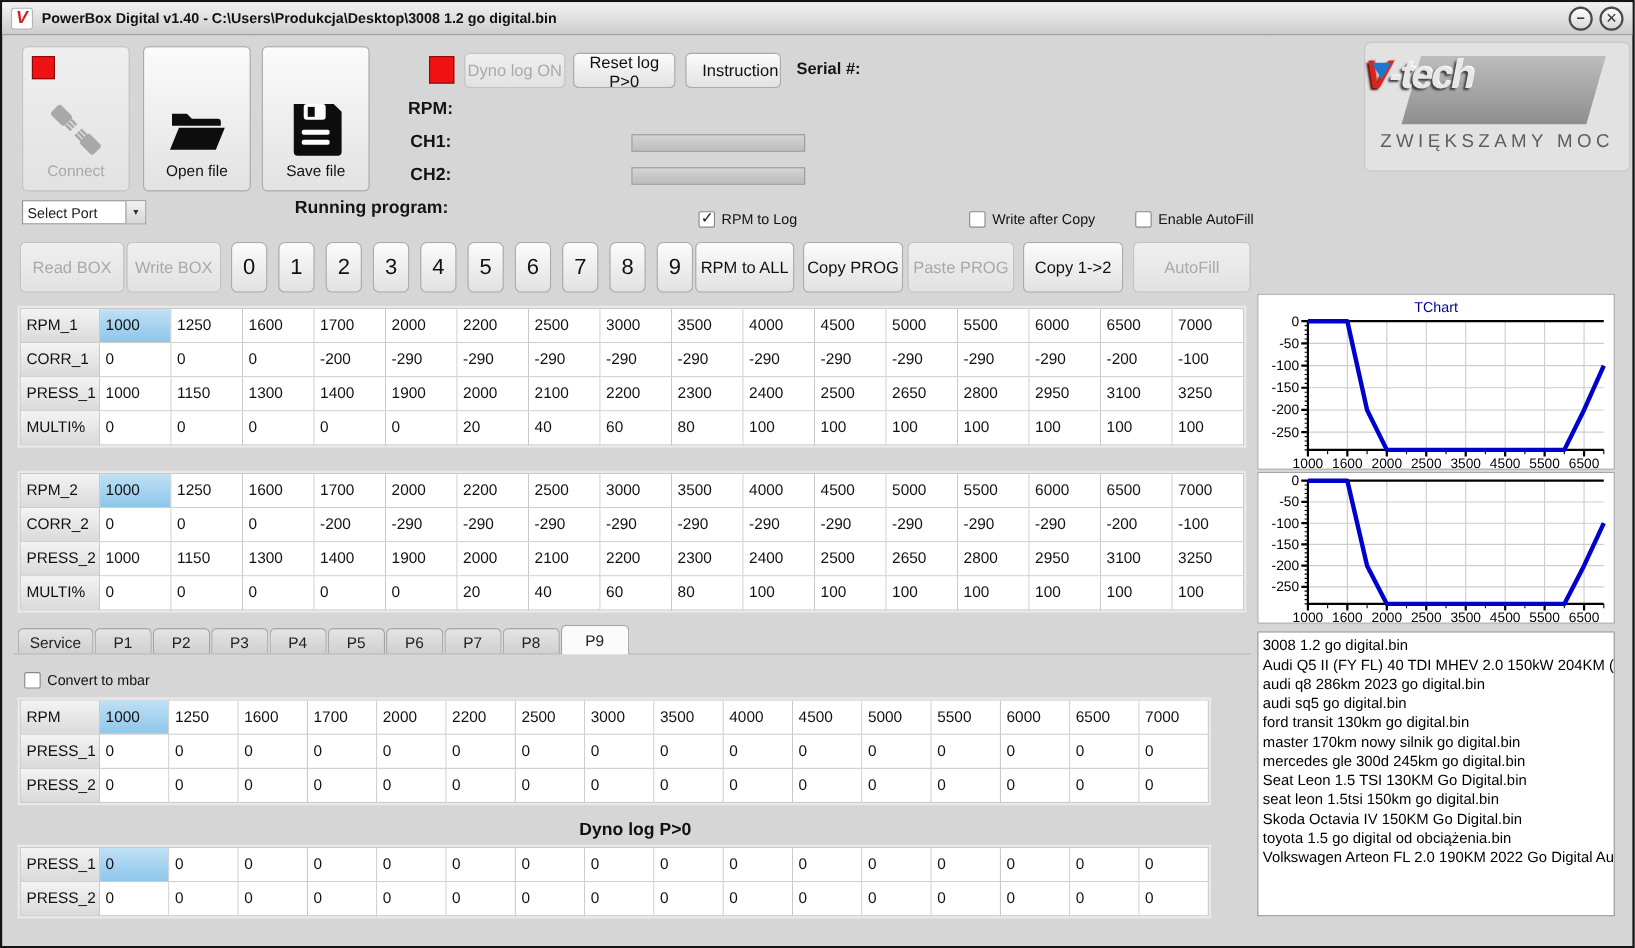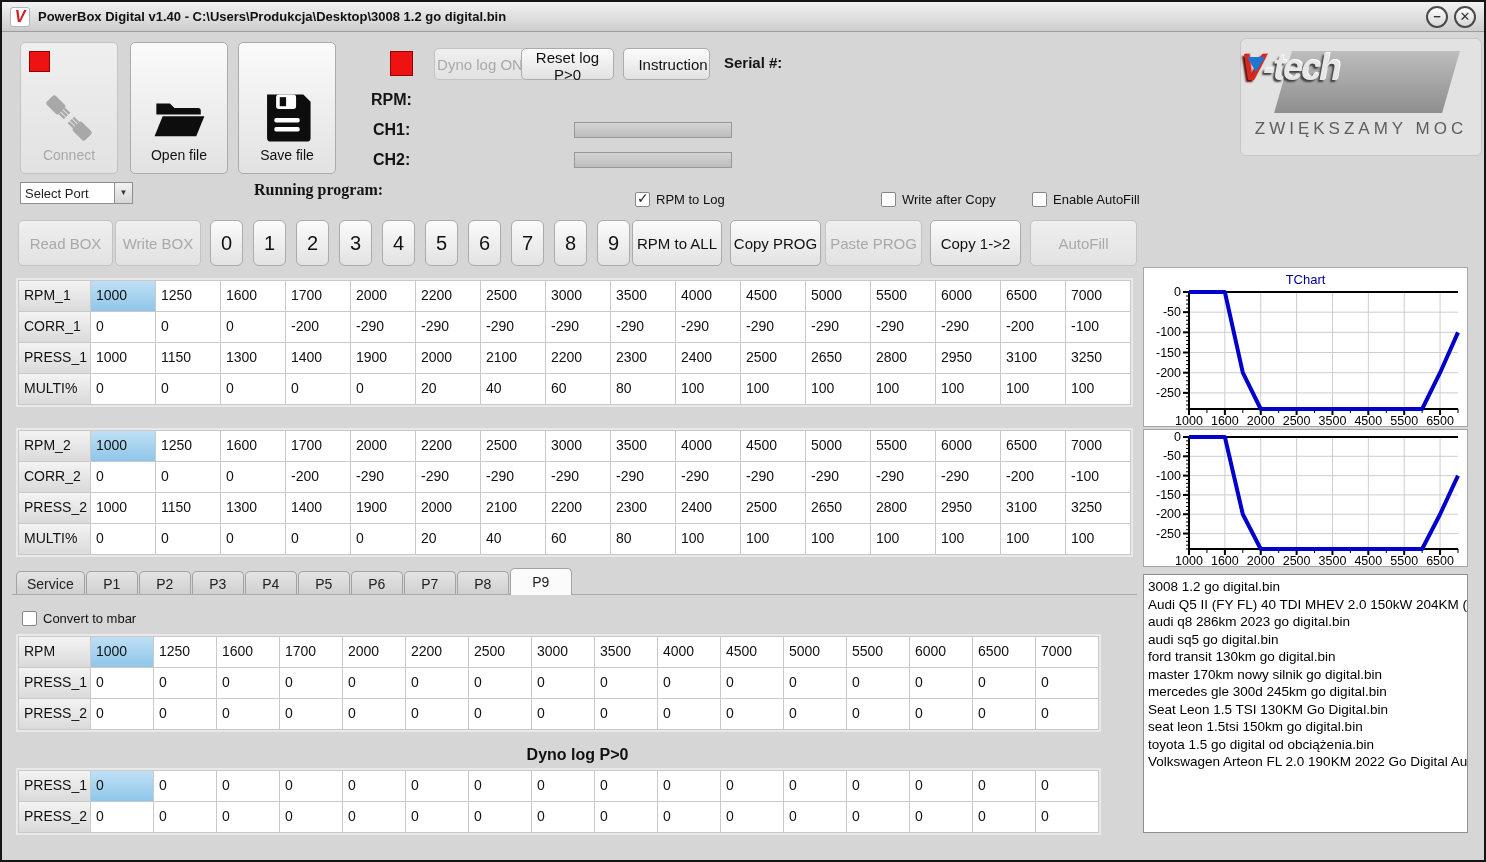--- a/index.html
+++ b/index.html
@@ -33,32 +33,32 @@
   .bigbtn svg { position:absolute; left:50%; top:46px; transform:translate(-50%,0); }
   #btn-connect { left:18px; }
   #btn-open { left:128px; }
   #btn-save { left:236px; }
   .red-ind { position:absolute; background:#ee1212; border:1px solid #8c0606; }
   #connect-ind { left:8px; top:8px; width:21px; height:21px; }
 
   
   #dyno-ind { left:388px; top:49px; width:23px; height:25px; }
   .topbtn { position:absolute; top:46px; height:32px; }
-  #btn-dynolog { left:432px; width:92px; }
+  #btn-dynolog { left:420px; width:92px; }
   #btn-resetlog { left:519px; width:93px; }
   #btn-instruction { left:621px; width:87px;padding-left:13px; }
   .fld-label { position:absolute; font-size:16px; font-weight:600; color:#141414; }
   #lbl-serial { left:722px; top:52px; font-size:15px; }
   #lbl-rpm { left:369px; top:89px; }
   #lbl-ch1 { left:371px; top:119px; }
   #lbl-ch2 { left:371px; top:149px; }
   .pbar { position:absolute; left:572px; width:158px; height:16px;
     background:linear-gradient(#d4d4d4,#bdbdbd); border:1px solid #989898; }
   #bar-ch1 { top:120px; } #bar-ch2 { top:150px; }
-  #lbl-running { left:252px; top:179px; font-size:16px; font-weight:bold;font-family:Liberation Serif, serif; }
+  #lbl-running { left:266px; top:179px; font-size:16px; font-weight:bold; }
 
   .combo { position:absolute; left:18px; top:180px; width:113px; height:22px;
     background:#fff; border:1px solid #8f8f8f; display:flex; }
   .combo .val { flex:1; font-size:13px; color:#222; padding:3px 4px; }
   .combo .arrow { width:18px; background:linear-gradient(#f2f2f2,#d6d6d6);
     border-left:1px solid #8f8f8f; font-size:8px; text-align:center; line-height:20px; color:#333; }
 
   
   .chk { position:absolute; display:flex; align-items:center; gap:6px; font-size:13px; color:#111; }
   .chk-box { width:15px; height:15px; background:#fff; border:1px solid #878787;
@@ -722,17 +722,18 @@
   <ul class="filelist">
       <li>3008 1.2 go digital.bin</li>
       <li>Audi Q5 II (FY FL) 40 TDI MHEV 2.0 150kW 204KM (</li>
       <li>audi q8 286km 2023 go digital.bin</li>
       <li>audi sq5 go digital.bin</li>
       <li>ford transit 130km go digital.bin</li>
       <li>master 170km nowy silnik go digital.bin</li>
       <li>mercedes gle 300d 245km go digital.bin</li>
       <li>Seat Leon 1.5 TSI 130KM Go Digital.bin</li>
       <li>seat leon 1.5tsi 150km go digital.bin</li>
+      <li>Skoda Octavia IV 150KM Go Digital.bin</li>
       <li>toyota 1.5 go digital od obciążenia.bin</li>
       <li>Volkswagen Arteon FL 2.0 190KM 2022 Go Digital Au</li>
     </ul>
 
 </div>
 
 </body></html>

